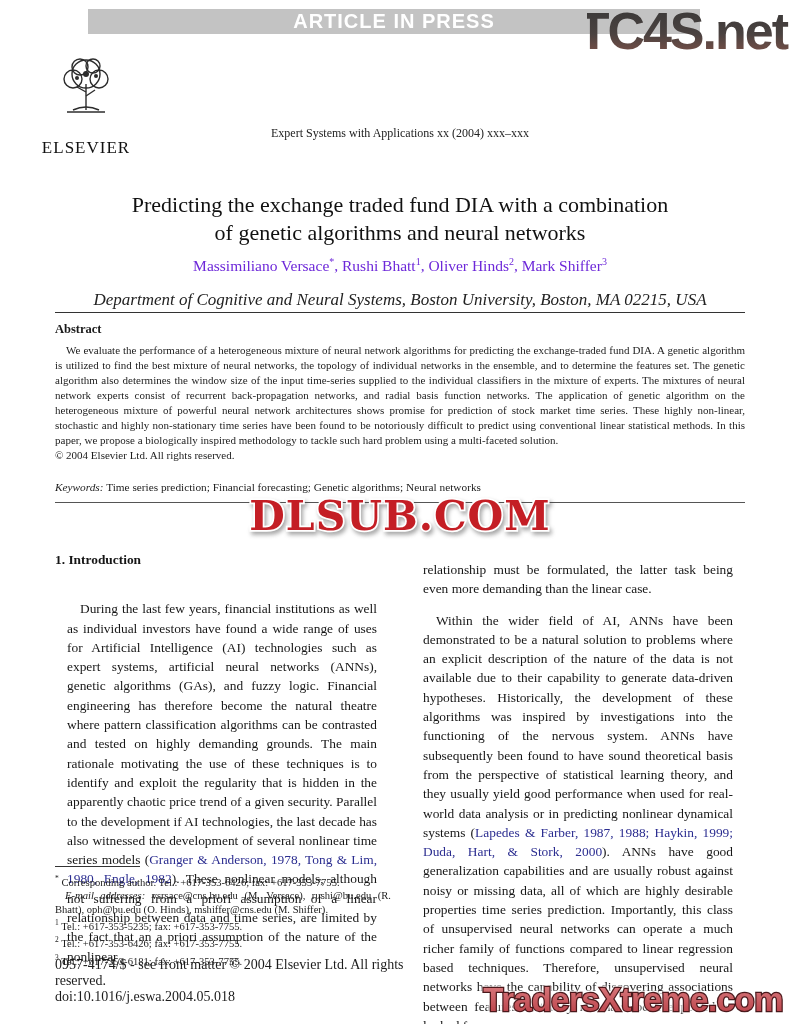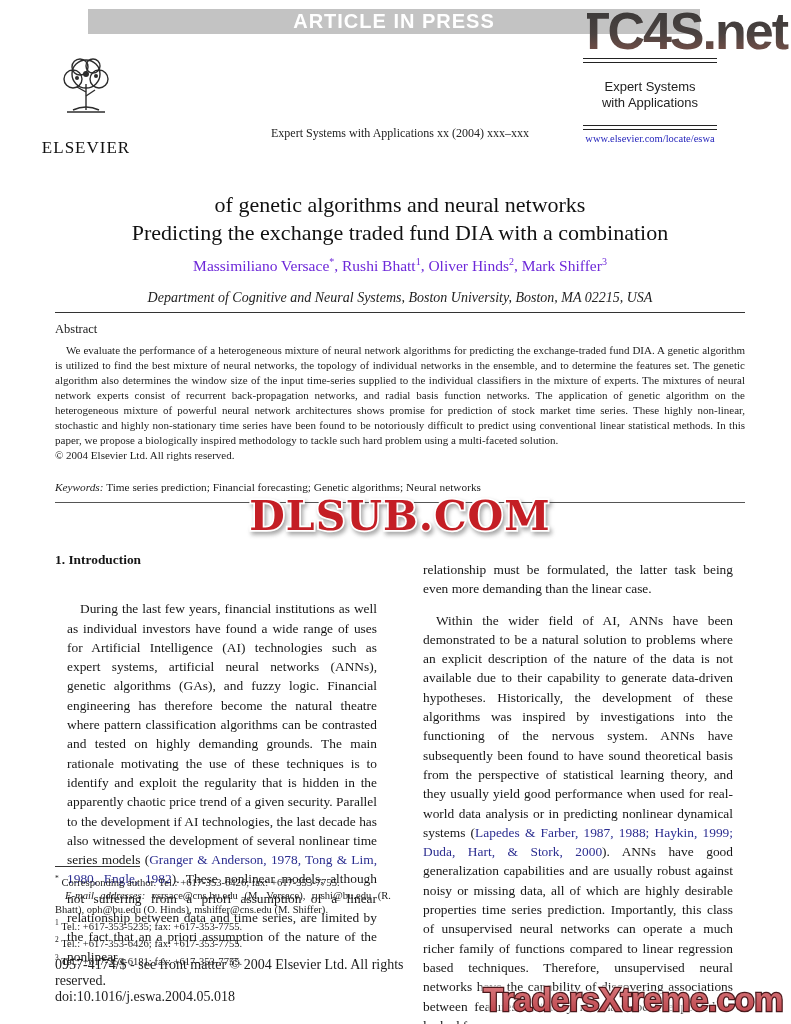--- a/index.html
+++ b/index.html
@@ -47,24 +47,24 @@
     position:absolute;left:55px;top:191px;width:690px;text-align:center;
     font-size:22px;line-height:28px;color:#111;
   }
   .authors{
     position:absolute;left:55px;top:256px;width:690px;text-align:center;
     font-size:15.5px;color:#6d28d9;
   }
   .authors sup{font-size:10px;}
   .affiliation{
     position:absolute;left:55px;top:290px;width:690px;text-align:center;
-    font-size:14px;font-style:italic;color:#222;
+    font-size:17px;font-style:italic;color:#222;
   }
   .rule1{position:absolute;left:55px;top:312px;width:690px;border-top:1px solid #333;}
-  .abstract-head{position:absolute;left:55px;top:322px;font-size:12.5px;font-weight:normal;}
+  .abstract-head{position:absolute;left:55px;top:322px;font-size:12.5px;font-weight:bold;}
   .abstract{
     position:absolute;left:55px;top:343px;width:690px;
     font-size:11px;line-height:15px;text-align:justify;color:#1c1c1c;
   }
   .abstract .para1{text-indent:11px;margin:0;}
   .abstract .copyright{margin:0;}
   .keywords{
     position:absolute;left:55px;top:481px;width:690px;font-size:11.3px;color:#1c1c1c;
   }
   .keywords .italic{font-style:italic;}
@@ -138,33 +138,24 @@
         <circle cx="33" cy="20" r="3"></circle>
         <circle cx="24" cy="24" r="2"></circle>
         <circle cx="43" cy="22" r="2"></circle>
       </g>
     </svg>
     <div class="elsevier-name">ELSEVIER</div>
   </div>
 
   <div class="citation-line">Expert Systems with Applications xx (2004) xxx–xxx</div>
 
-  <div class="journal-block">
-    <div class="dbl"></div>
-    <div class="journal-name">
-      <div>Expert Systems</div>
-      <div>with Applications</div>
-    </div>
-    <div class="dbl"></div>
-    <div class="journal-url">www.elsevier.com/locate/eswa</div>
-  </div>
 
   <div class="title-block">
+    <div>Predicting the exchange traded fund DIA with a combination</div>
     <div>of genetic algorithms and neural networks</div>
-    <div>Predicting the exchange traded fund DIA with a combination</div>
   </div>
 
   <div class="authors"><span>Massimiliano Versace</span><sup>*</sup><span>, Rushi Bhatt</span><sup>1</sup><span>, Oliver Hinds</span><sup>2</sup><span>, Mark Shiffer</span><sup>3</sup></div>
 
   <div class="affiliation">Department of Cognitive and Neural Systems, Boston University, Boston, MA 02215, USA</div>
 
   <div class="rule1"></div>
 
   <div class="abstract-head">Abstract</div>
   <div class="abstract">

